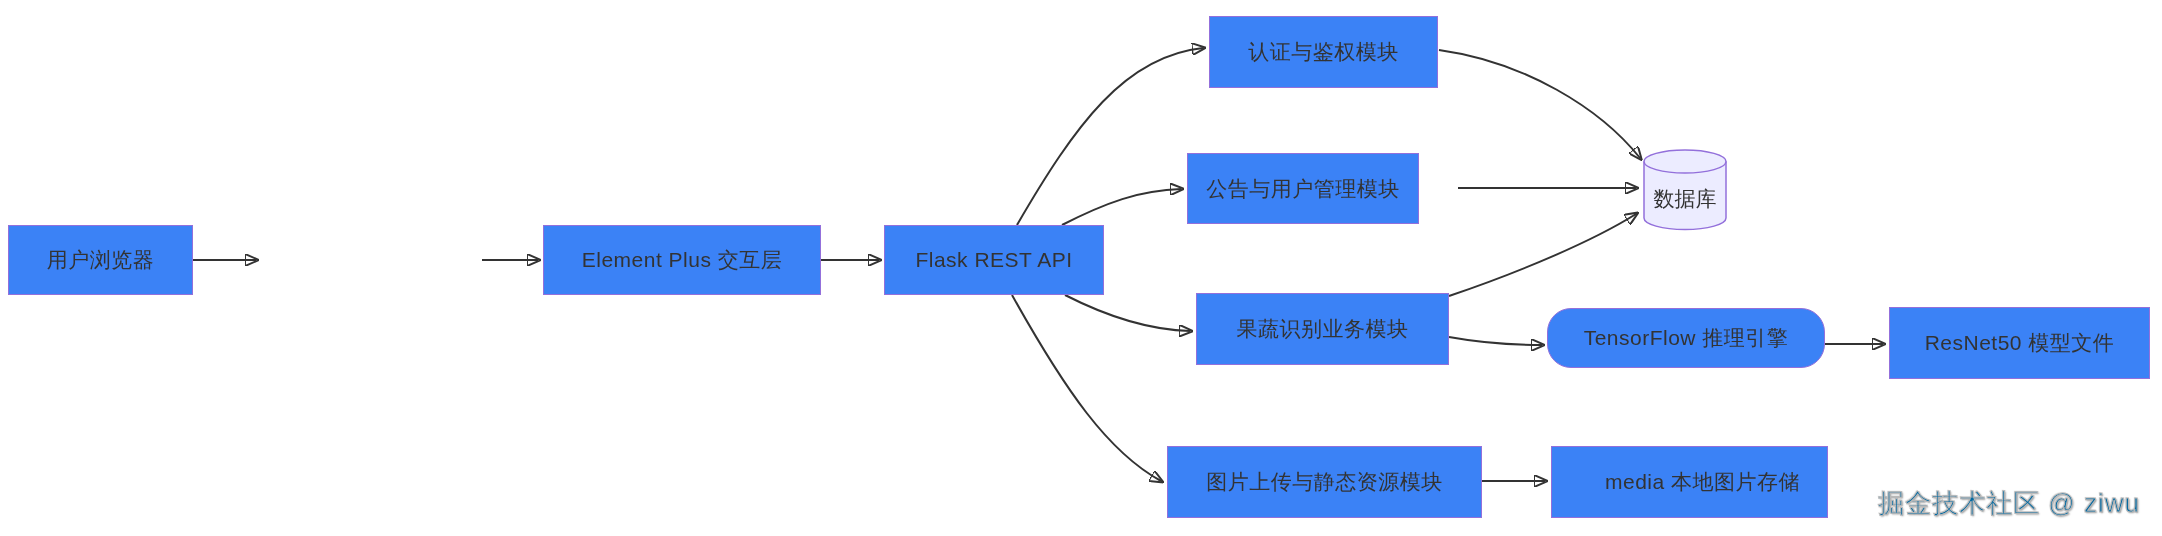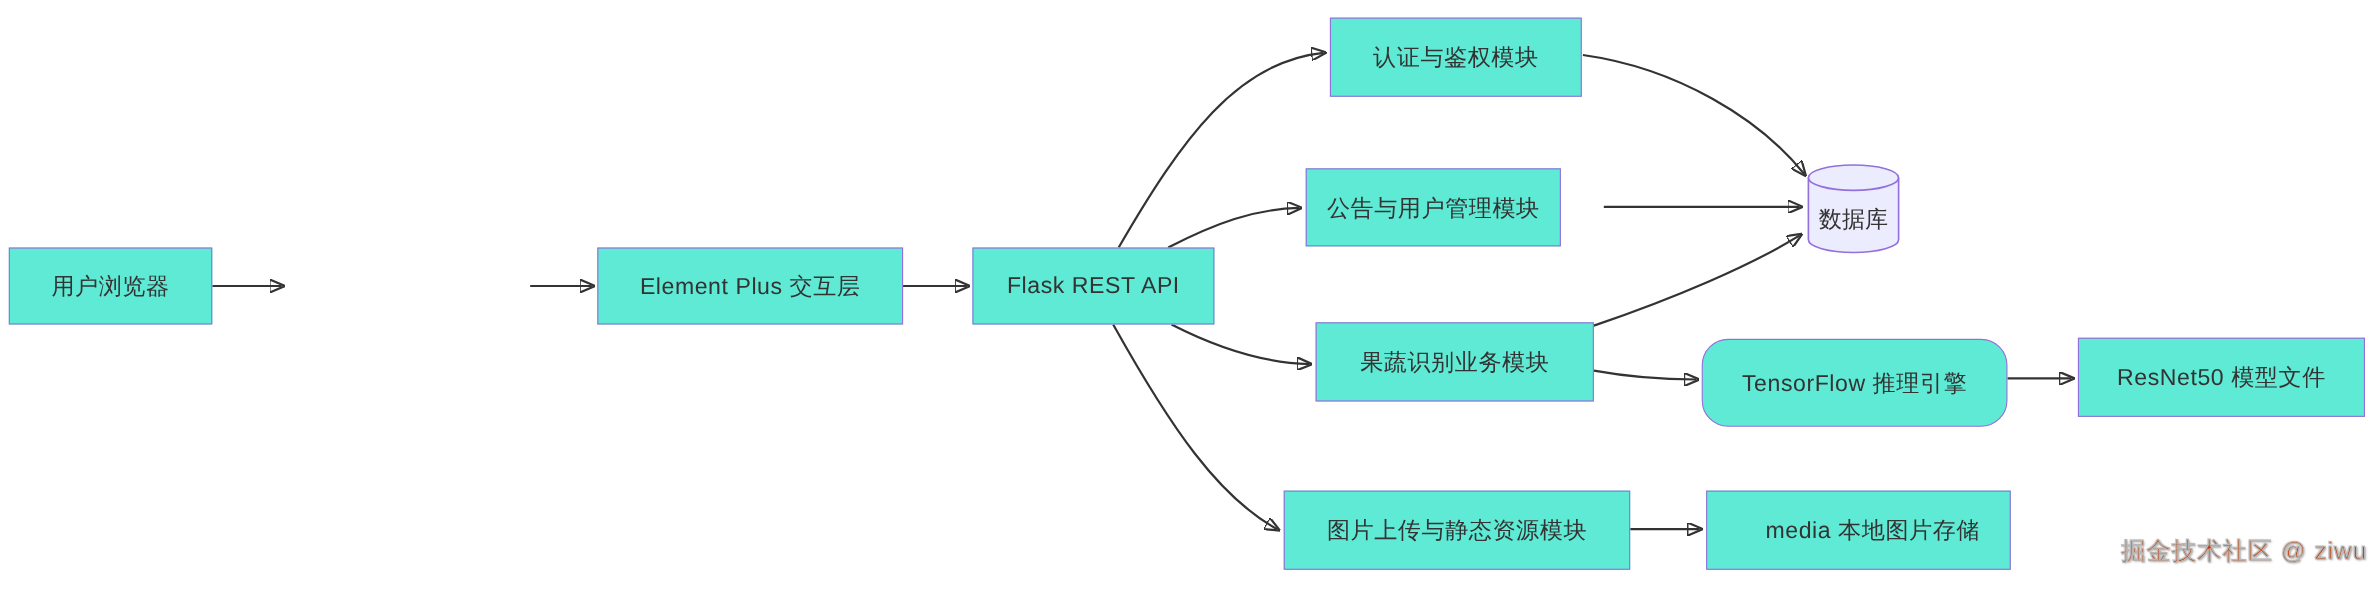--- a/index.html
+++ b/index.html
@@ -23,21 +23,21 @@
     height: 536px;
   }
   .edges path {
     fill: none;
     stroke: #333333;
     stroke-width: 2;
   }
   .node {
     position: absolute;
     box-sizing: border-box;
-    background: #5eead4;
+    background: #3b82f6;
     border: 1.5px solid #9370DB;
     color: #333333;
     font-size: 21px;
     display: flex;
     align-items: center;
     justify-content: center;
     text-align: center;
     white-space: nowrap;
     letter-spacing: 0.5px;
   }
@@ -59,24 +59,24 @@
     display: flex;
     align-items: center;
     justify-content: center;
     color: #333333;
     font-size: 21px;
     white-space: nowrap;
   }
   .watermark {
     position: absolute;
     top: 486px;
-    right: 10px;
-    font-size: 22px;
+    right: 22px;
+    font-size: 26px;
     letter-spacing: 1px;
-    color: #c2410c;
+    color: #0369a1;
     -webkit-text-stroke: 1px #b8b8b8;
     text-shadow: 1px 1px 2px #8f8f8f, -1px -1px 1px #e0e0e0;
     white-space: nowrap;
   }
 </style>
 </head>
 <body>
 
 <div class="canvas">
 
@@ -115,21 +115,21 @@
   <div class="cylinder" style="left:1642px; top:147px; width:86px; height:86px;">
     <svg width="86" height="86" viewBox="0 0 86 86" xmlns="http://www.w3.org/2000/svg">
       <path d="M 2,14.5 a 41,11.5 0 0 1 82,0 L 84,71 a 41,11.5 0 0 1 -82,0 z" fill="#ECECFF" stroke="#9370DB" stroke-width="1.5"></path>
       <path d="M 2,14.5 a 41,11.5 0 0 0 82,0" fill="none" stroke="#9370DB" stroke-width="1.5"></path>
     </svg>
     <div class="cyl-label">数据库</div>
   </div>
 
   <div class="node" style="left:1196px; top:293px; width:253px; height:72px;">果蔬识别业务模块</div>
 
-  <div class="node" style="left:1547px; top:308px; width:278px; height:80px;border-radius:24px;">TensorFlow 推理引擎</div>
+  <div class="node" style="left:1547px; top:308px; width:278px; height:60px;border-radius:24px;">TensorFlow 推理引擎</div>
 
   <div class="node" style="left:1889px; top:307px; width:261px; height:72px;">ResNet50 模型文件</div>
 
   <div class="node" style="left:1167px; top:446px; width:315px; height:72px;">图片上传与静态资源模块</div>
 
   <div class="node" style="left:1551px; top:446px; width:277px; height:72px;padding-left:26px;">media 本地图片存储</div>
 
   <div class="watermark">掘金技术社区 @ ziwu</div>
 
 </div>

